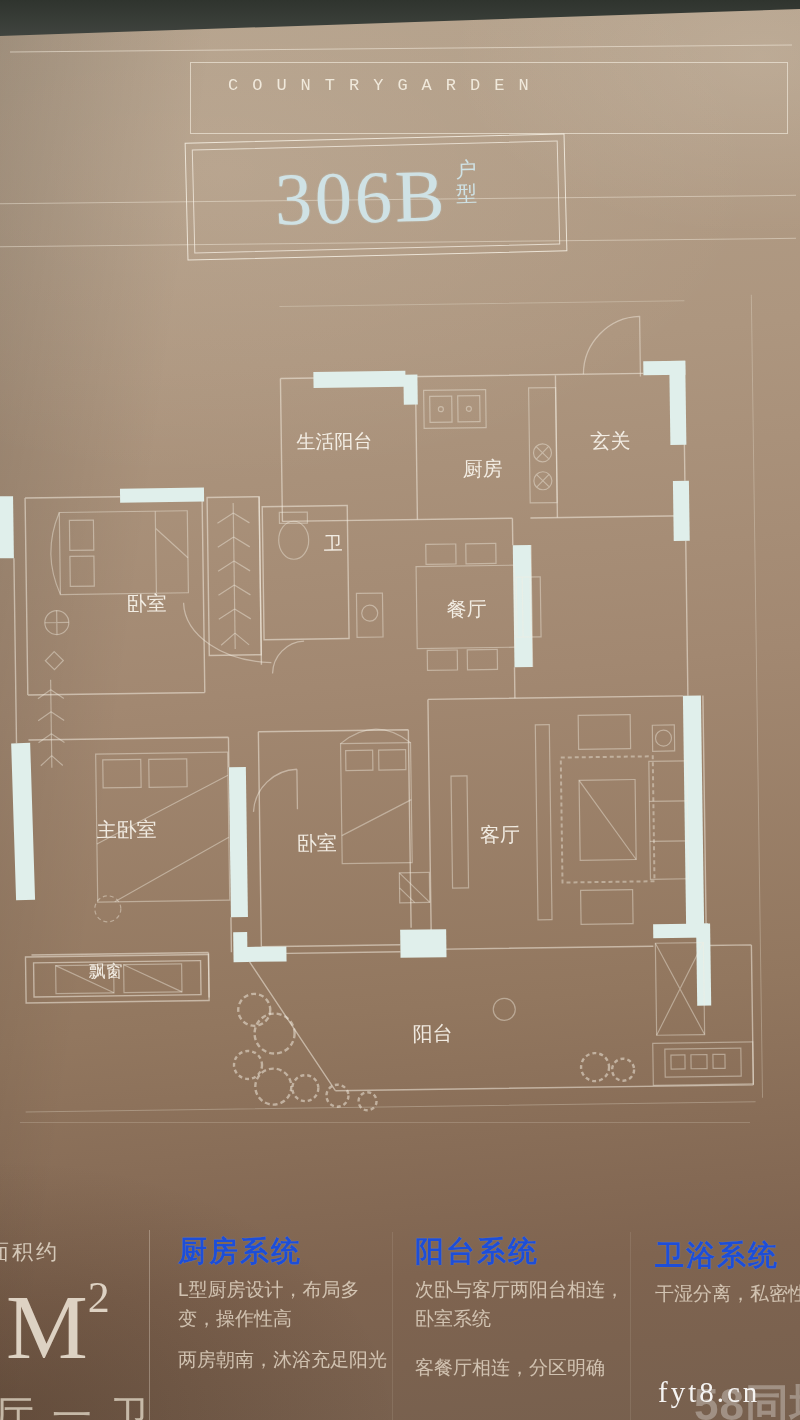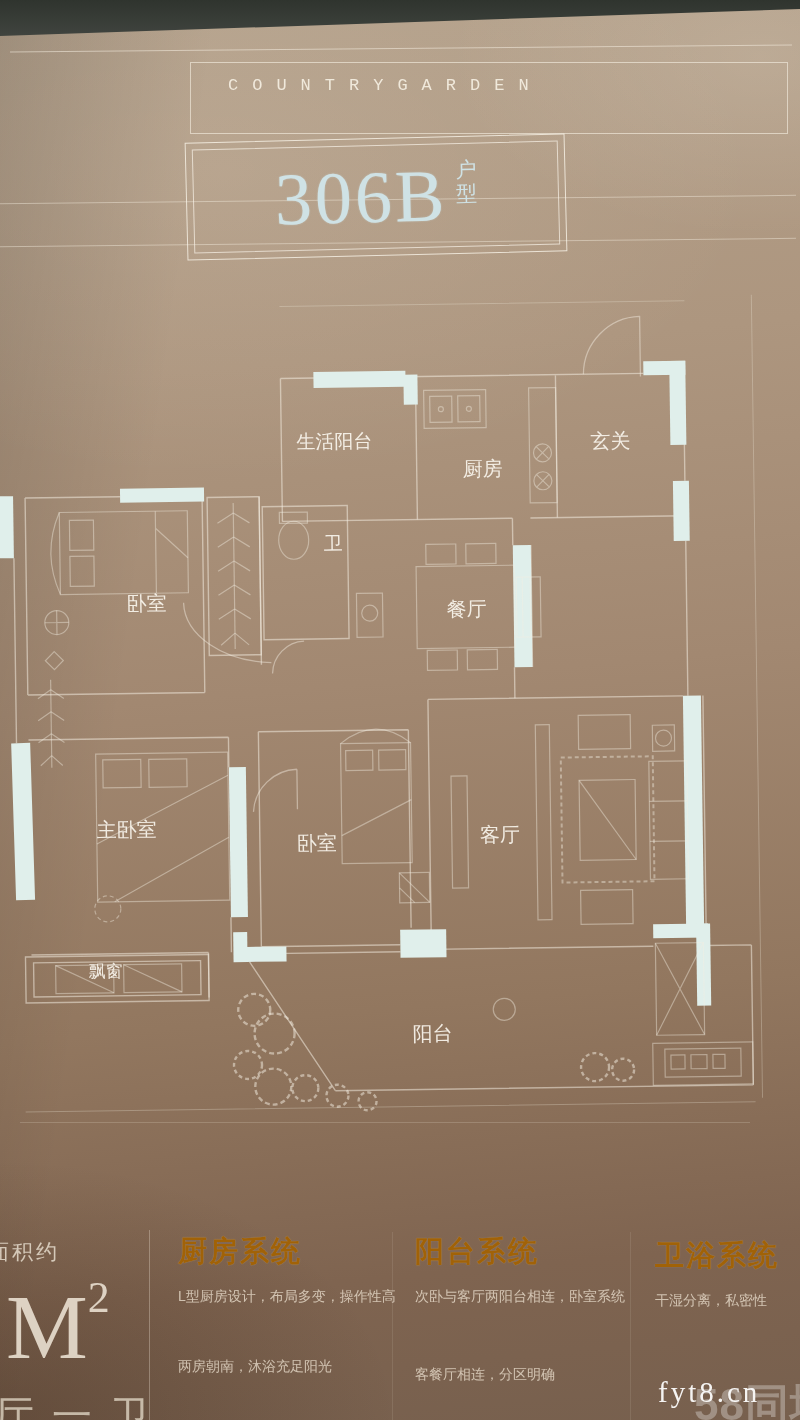--- a/index.html
+++ b/index.html
@@ -29,23 +29,23 @@
   .title-box-inner{position:absolute;left:6px;top:6px;right:6px;bottom:6px;
     border:1.2px solid rgba(249,244,233,0.7);display:flex;align-items:center;justify-content:center;}
   .unit-code{font-family:"Liberation Serif",serif;font-size:74px;color:#cfe2e5;letter-spacing:3px;
     text-shadow:0 0 2px rgba(210,230,232,0.5);}
   .unit-suffix{display:flex;flex-direction:column;font-size:21px;line-height:1.15;color:#cfe2e5;
     margin-left:9px;margin-top:-26px;}
   
   .plan-wrap{left:0;top:295px;width:770px;height:820px;transform:rotate(-0.8deg);}
   svg text{font-family:"Liberation Sans",sans-serif;}
   
-  .col-title{font-size:29px;font-weight:600;letter-spacing:2px;color:#a16207;
+  .col-title{font-size:29px;font-weight:600;letter-spacing:2px;color:#1d4ed8;
     text-shadow:0 0 1px rgba(230,220,200,0.4);font-family:Liberation Serif, serif;}
-  .col-desc{font-size:14px;line-height:1.5;color:rgba(228,216,199,0.82);margin-top:14px;}
+  .col-desc{font-size:19px;line-height:1.5;color:rgba(228,216,199,0.82);margin-top:4px;}
   .divider{border-left:1.2px solid rgba(232,222,206,0.35);}
   .area-label{font-size:21px;color:rgba(236,227,213,0.8);letter-spacing:3px;}
   .area-num{display:flex;align-items:baseline;color:rgba(228,218,203,0.94);
     font-family:"Liberation Serif",serif;}
   .area-digit{font-size:120px;line-height:1;}
   .area-unit{font-size:92px;line-height:1;margin-left:4px;}
   .area-sup{font-size:44px;line-height:1;transform:translateY(-46px);}
   .layout-partial{font-size:40px;letter-spacing:18px;color:rgba(230,220,203,0.75);}
   .wm-logo{font-size:44px;font-weight:bold;color:rgba(218,213,207,0.42);letter-spacing:1px;}
   .wm-site{font-family:Liberation Serif, serif;font-size:29px;letter-spacing:3px;

